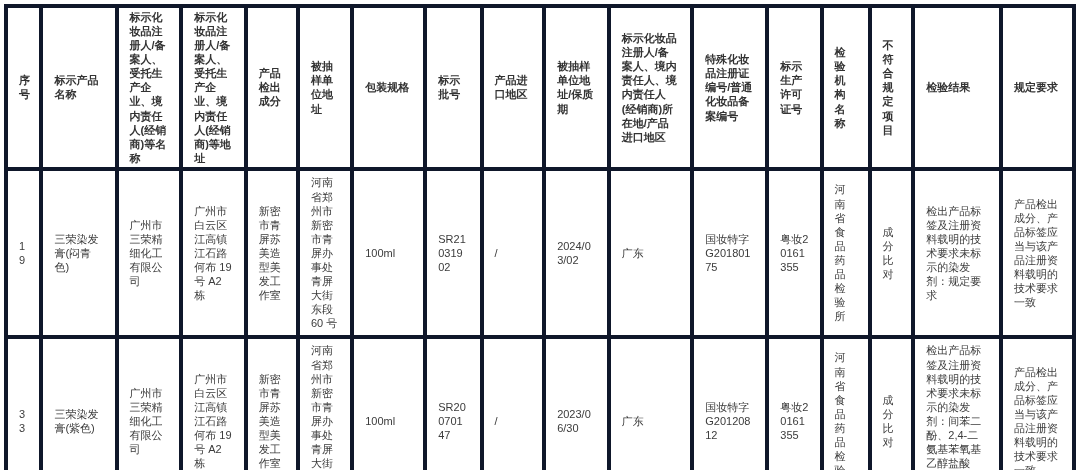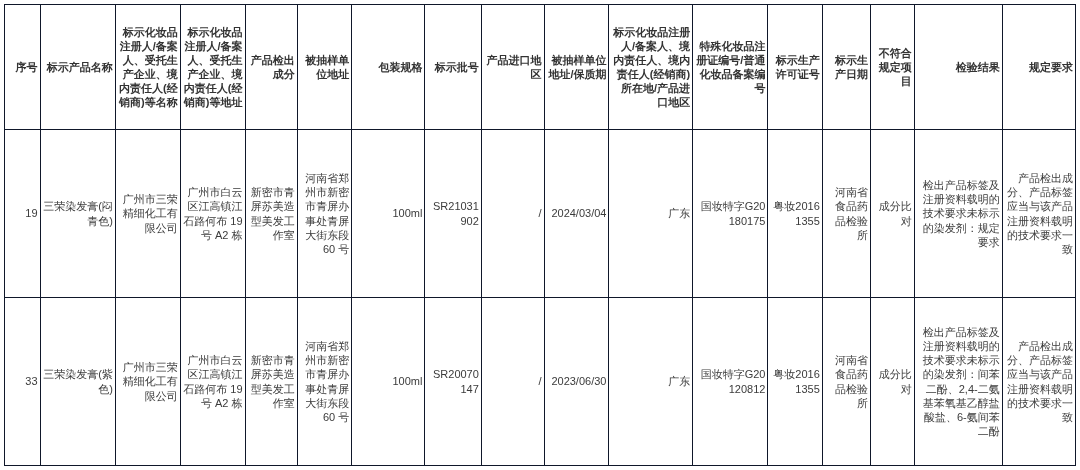--- a/index.html
+++ b/index.html
@@ -21,24 +21,24 @@
     padding: 4px 4px 4px 4px;
   }
   table.inspect {
     border-collapse: collapse;
     table-layout: fixed;
     width: 1072px;
     border: 1px solid #d0d0d0;
   }
   table.inspect th,
   table.inspect td {
-    border: 1px solid #0f172a;
+    border: 4px solid #0f172a;
     vertical-align: middle;
-    text-align: right;
-    padding: 2px 2px;
+    text-align: left;
+    padding: 2px 11px;
     font-size: 11px;
     line-height: 1.28;
     word-break: break-all;
     color: #3b3b3b;
   }
   table.inspect thead th {
     font-weight: bold;
     color: #333333;
     height: 120px;
     background: #ffffff;
@@ -86,38 +86,38 @@
         <th>标示化妆品注册人/备案人、受托生产企业、境内责任人(经销商)等地址</th>
         <th>产品检出成分</th>
         <th>被抽样单位地址</th>
         <th>包装规格</th>
         <th>标示批号</th>
         <th>产品进口地区</th>
         <th>被抽样单位地址/保质期</th>
         <th>标示化妆品注册人/备案人、境内责任人、境内责任人(经销商)所在地/产品进口地区</th>
         <th>特殊化妆品注册证编号/普通化妆品备案编号</th>
         <th>标示生产许可证号</th>
-        <th>标示生产日期</th>
+        <th>检验机构名称</th>
         <th>不符合规定项目</th>
         <th>检验结果</th>
         <th>规定要求</th>
       </tr>
     </thead>
     <tbody>
       <tr>
         <td class="idx">19</td>
         <td class="green">三荣染发膏(闷青色)</td>
         <td class="green">广州市三荣精细化工有限公司</td>
         <td class="green">广州市白云区江高镇江石路何布 19 号 A2 栋</td>
         <td class="green">新密市青屏苏美造型美发工作室</td>
         <td class="green">河南省郑州市新密市青屏办事处青屏大街东段 60 号</td>
         <td>100ml</td>
         <td class="green">SR21031902</td>
         <td>/</td>
-        <td>2024/03/04</td>
+        <td>2024/03/02</td>
         <td>广东</td>
         <td class="green">国妆特字G20180175</td>
         <td class="green">粤妆20161355</td>
         <td class="green">河南省食品药品检验所</td>
         <td class="green">成分比对</td>
         <td class="green">检出产品标签及注册资料载明的技术要求未标示的染发剂：规定要求</td>
         <td class="green">产品检出成分、产品标签应当与该产品注册资料载明的技术要求一致</td>
       </tr>
       <tr>
         <td class="idx">33</td>

